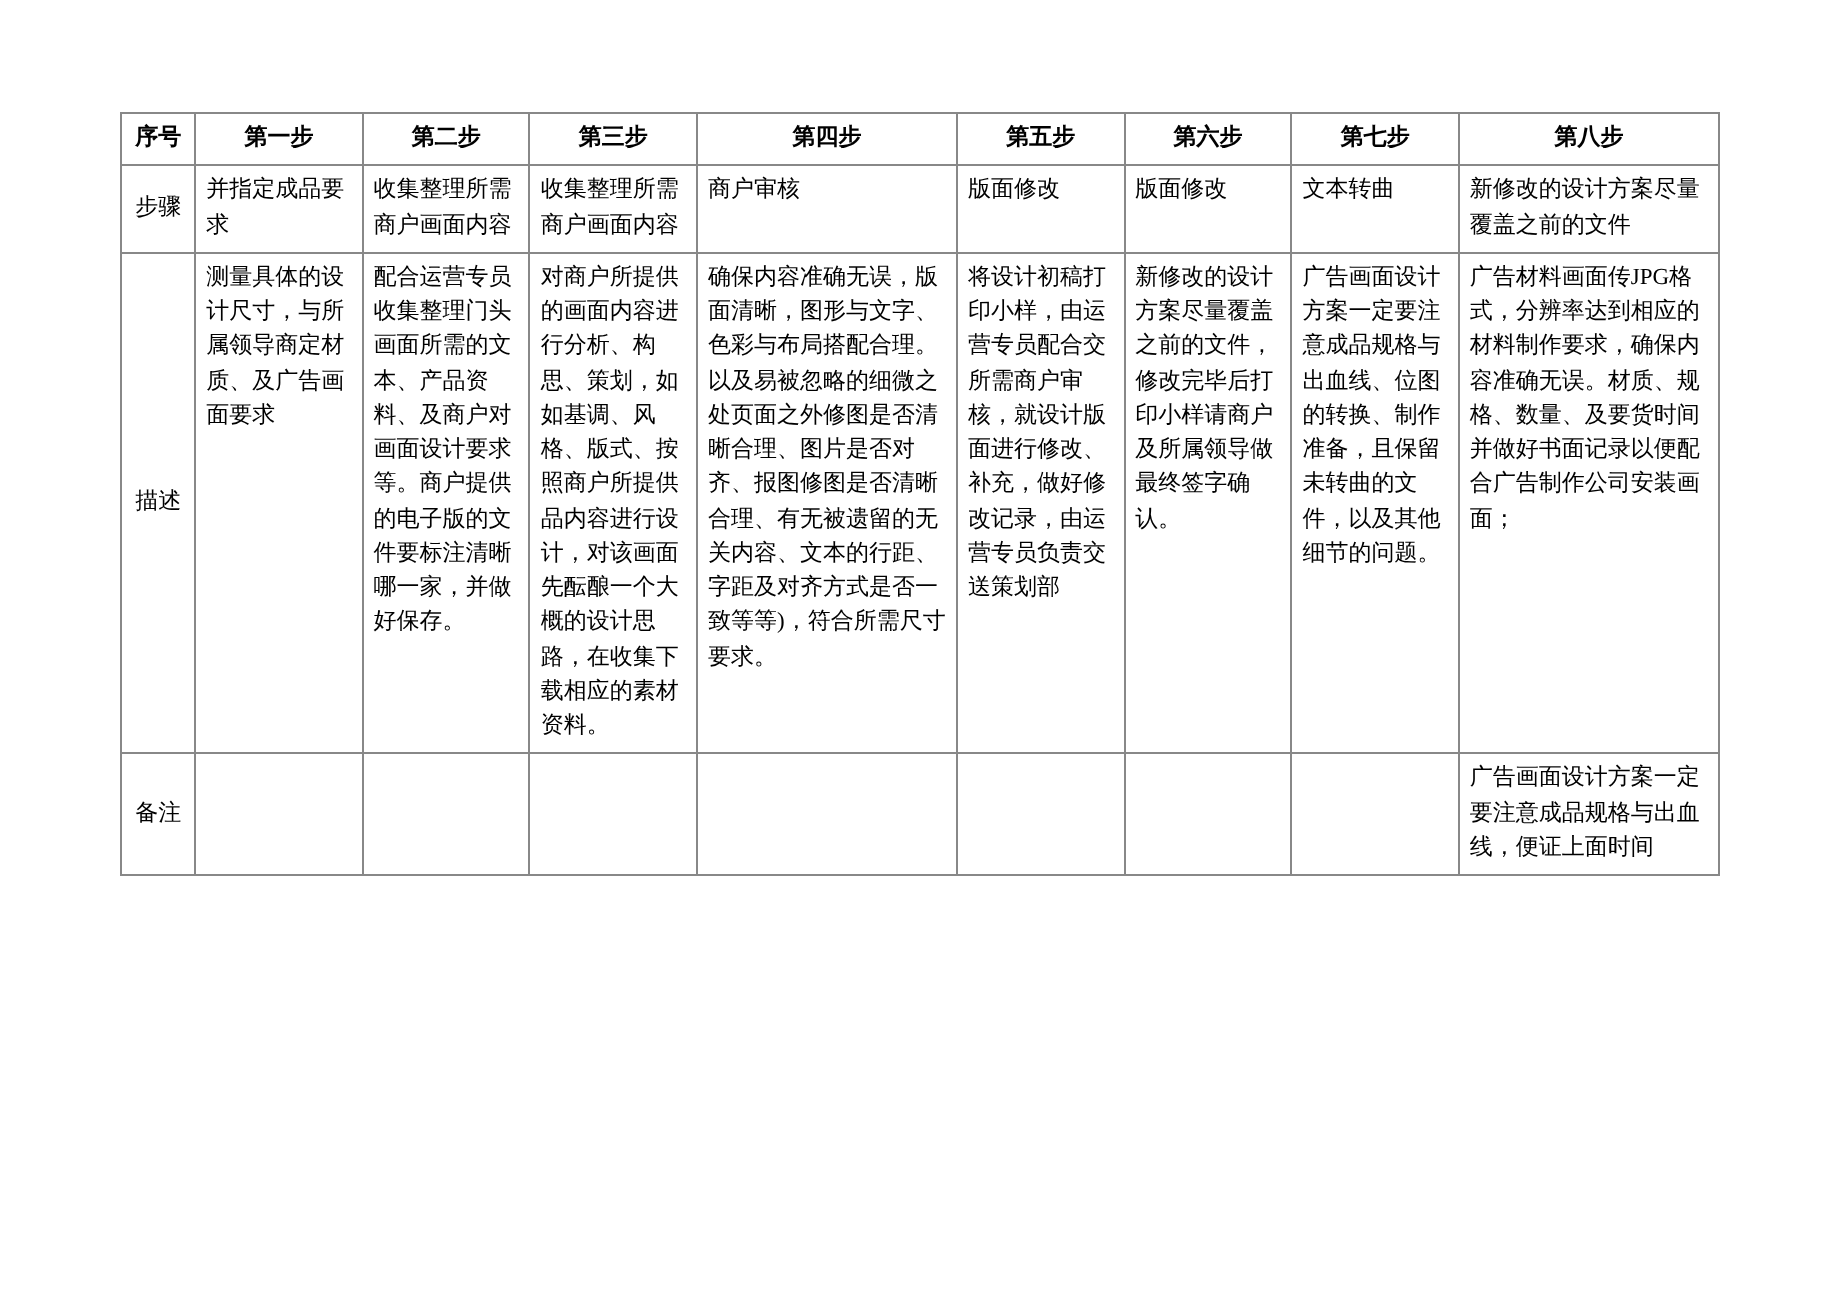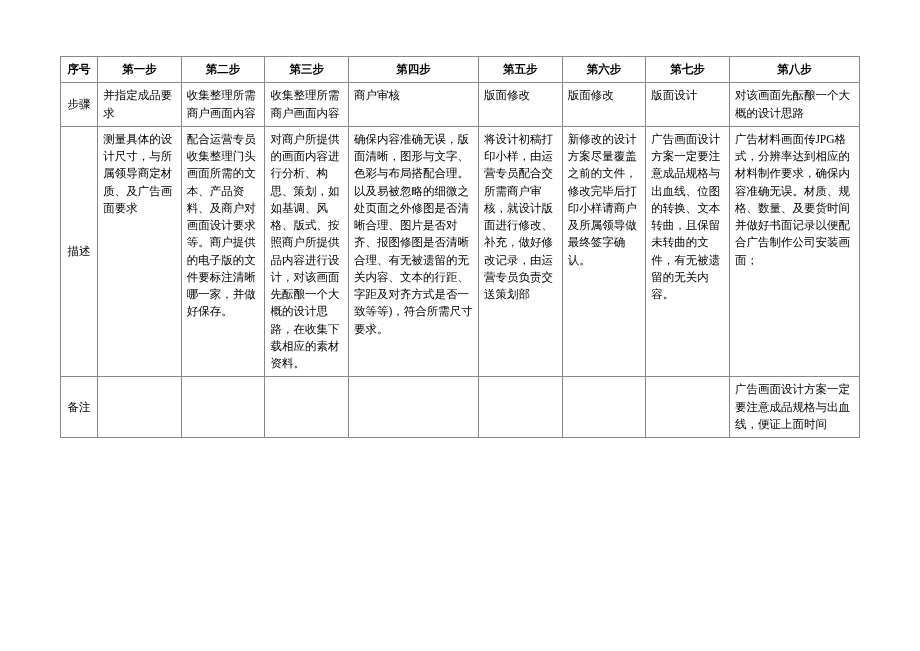--- a/index.html
+++ b/index.html
@@ -83,32 +83,32 @@
   </thead>
   <tbody id="table-body">
   <tr>
         <td class="label-col">步骤</td>
         <td>并指定成品要求</td>
         <td>收集整理所需商户画面内容</td>
         <td>收集整理所需商户画面内容</td>
         <td>商户审核</td>
         <td>版面修改</td>
         <td>版面修改</td>
-        <td>版面设计</td>
-        <td>对该画面先酝酿一个大概的设计思路</td>
+        <td>文本转曲</td>
+        <td>新修改的设计方案尽量覆盖之前的文件</td>
       </tr>
       <tr>
         <td class="label-col">描述</td>
         <td>测量具体的设计尺寸，与所属领导商定材质、及广告画面要求</td>
         <td>配合运营专员收集整理门头画面所需的文本、产品资料、及商户对画面设计要求等。商户提供的电子版的文件要标注清晰哪一家，并做好保存。</td>
         <td>对商户所提供的画面内容进行分析、构思、策划，如如基调、风格、版式、按照商户所提供品内容进行设计，对该画面先酝酿一个大概的设计思路，在收集下载相应的素材资料。</td>
         <td>确保内容准确无误，版面清晰，图形与文字、色彩与布局搭配合理。以及易被忽略的细微之处页面之外修图是否清晰合理、图片是否对齐、报图修图是否清晰合理、有无被遗留的无关内容、文本的行距、字距及对齐方式是否一致等等)，符合所需尺寸要求。</td>
         <td>将设计初稿打印小样，由运营专员配合交所需商户审核，就设计版面进行修改、补充，做好修改记录，由运营专员负责交送策划部</td>
         <td>新修改的设计方案尽量覆盖之前的文件，修改完毕后打印小样请商户及所属领导做最终签字确认。</td>
-        <td>广告画面设计方案一定要注意成品规格与出血线、位图的转换、文本转曲，且保留未转曲的文件，有无被遗留的无关内容。</td>
+        <td>广告画面设计方案一定要注意成品规格与出血线、位图的转换、制作准备，且保留未转曲的文件，以及其他细节的问题。</td>
         <td>广告材料画面传JPG格式，分辨率达到相应的材料制作要求，确保内容准确无误。材质、规格、数量、及要货时间并做好书面记录以便配合广告制作公司安装画面；</td>
       </tr>
       <tr>
         <td class="label-col">备注</td>
         <td></td>
         <td></td>
         <td></td>
         <td></td>
         <td></td>
         <td></td>

